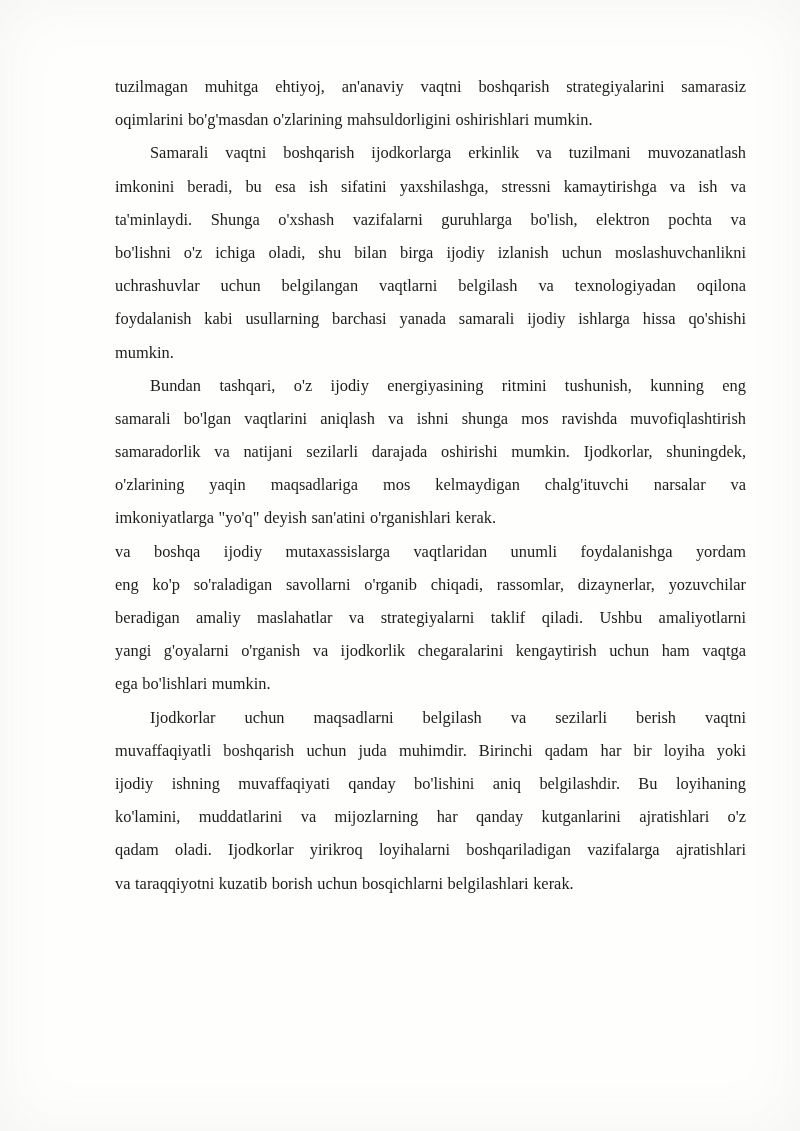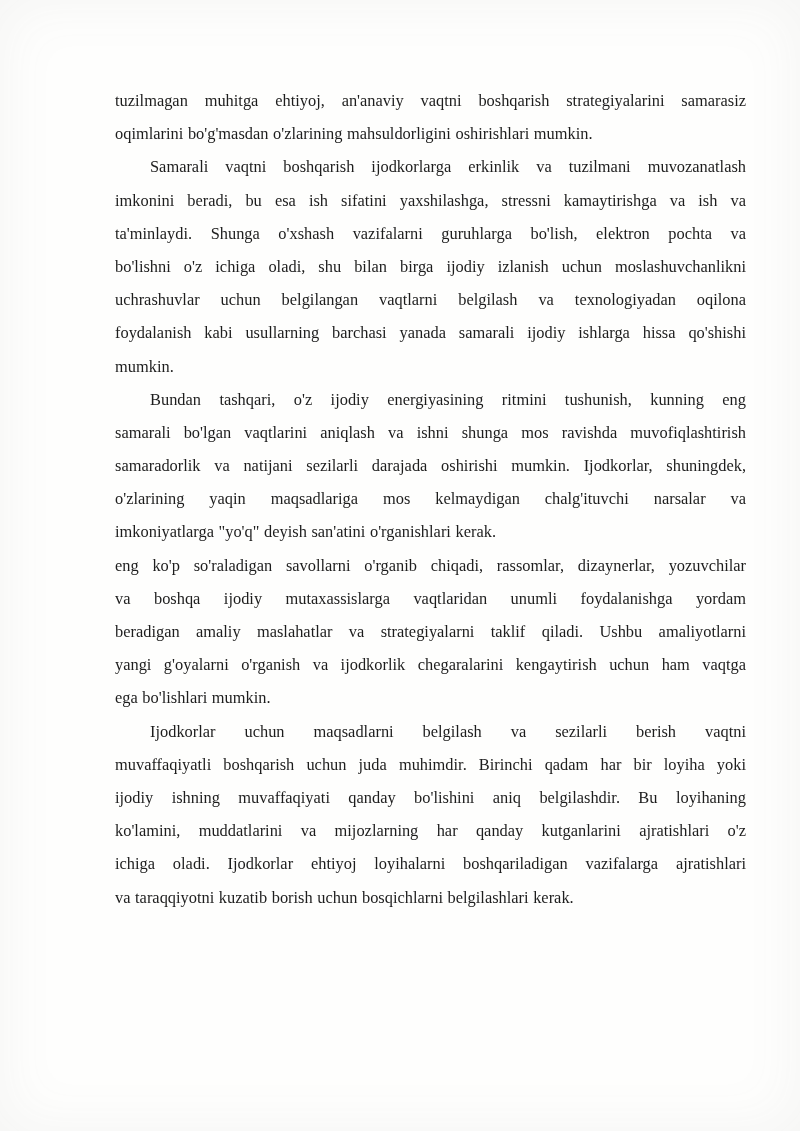--- a/index.html
+++ b/index.html
@@ -12,21 +12,21 @@
     width: 800px;
     height: 1131px;
     background: #fefefd;
     overflow: hidden;
     box-shadow: inset 0 0 60px rgba(120,120,115,0.07);
     font-family: "Liberation Serif", "DejaVu Serif", serif;
   }
   .doc-body {
     position: absolute;
     left: 115px;
-    top: 84px;
+    top: 70px;
     width: 631px;
     color: #1d1d1d;
     font-size: 16.4px;
     line-height: 33.2px;
     -webkit-font-smoothing: antialiased;
   }
   .para {
     margin: 0;
     padding: 0;
   }
@@ -64,28 +64,28 @@
         <div class="line last">mumkin.</div>
       </div>
       <div class="para">
         <div class="line indent">Bundan tashqari, o'z ijodiy energiyasining ritmini tushunish, kunning eng</div>
         <div class="line">samarali bo'lgan vaqtlarini aniqlash va ishni shunga mos ravishda muvofiqlashtirish</div>
         <div class="line">samaradorlik va natijani sezilarli darajada oshirishi mumkin. Ijodkorlar, shuningdek,</div>
         <div class="line">o'zlarining yaqin maqsadlariga mos kelmaydigan chalg'ituvchi narsalar va</div>
         <div class="line last">imkoniyatlarga "yo'q" deyish san'atini o'rganishlari kerak.</div>
       </div>
       <div class="para">
+        <div class="line">va boshqa ijodiy mutaxassislarga vaqtlaridan unumli foydalanishga yordam</div>
         <div class="line">eng ko'p so'raladigan savollarni o'rganib chiqadi, rassomlar, dizaynerlar, yozuvchilar</div>
-        <div class="line">va boshqa ijodiy mutaxassislarga vaqtlaridan unumli foydalanishga yordam</div>
         <div class="line">beradigan amaliy maslahatlar va strategiyalarni taklif qiladi. Ushbu amaliyotlarni</div>
         <div class="line">yangi g'oyalarni o'rganish va ijodkorlik chegaralarini kengaytirish uchun ham vaqtga</div>
         <div class="line last">ega bo'lishlari mumkin.</div>
       </div>
       <div class="para">
         <div class="line indent">Ijodkorlar uchun maqsadlarni belgilash va sezilarli berish vaqtni</div>
         <div class="line">muvaffaqiyatli boshqarish uchun juda muhimdir. Birinchi qadam har bir loyiha yoki</div>
         <div class="line">ijodiy ishning muvaffaqiyati qanday bo'lishini aniq belgilashdir. Bu loyihaning</div>
         <div class="line">ko'lamini, muddatlarini va mijozlarning har qanday kutganlarini ajratishlari o'z</div>
-        <div class="line">ichiga oladi. Ijodkorlar ehtiyoj loyihalarni boshqariladigan vazifalarga ajratishlari</div>
+        <div class="line">qadam oladi. Ijodkorlar yirikroq loyihalarni boshqariladigan vazifalarga ajratishlari</div>
         <div class="line last">va taraqqiyotni kuzatib borish uchun bosqichlarni belgilashlari kerak.</div>
       </div>
     </div>
 </div>
 
 </body></html>

